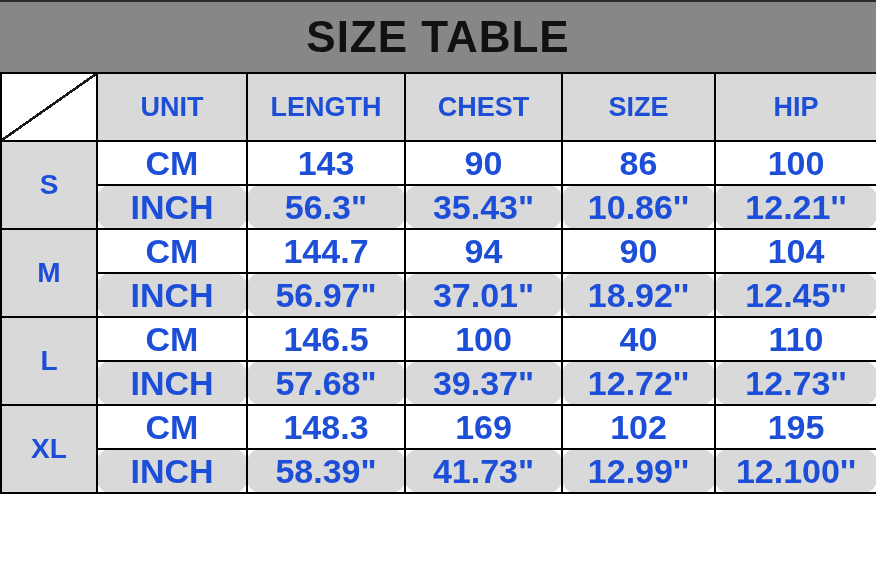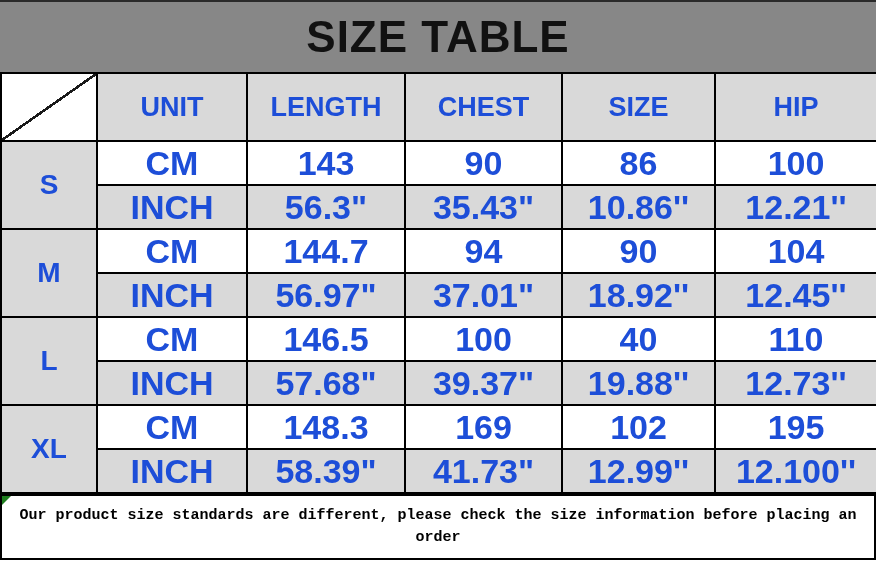--- a/index.html
+++ b/index.html
@@ -36,21 +36,21 @@
   table.size-table td {
     border: 2px solid #000000;
     text-align: center;
     vertical-align: middle;
     padding: 0;
     color: #1d4ed8;
     overflow: hidden;
   }
   tr.header-row { height: 68px; }
   tr.data-row   { height: 44px; }
-  .shade { background: #d9d9d9; }
+  .shade { background: #d9d9d9; border-radius: 14px; }
   .white { background: #ffffff; }
   th.col-header {
     font-size: 27px;
     font-weight: bold;
     background: #d9d9d9;
   }
   th.size-label {
     font-size: 28px;
     font-weight: bold;
     background: #d9d9d9;
@@ -156,21 +156,21 @@
         <td class="cell white">CM</td>
         <td class="cell white">146.5</td>
         <td class="cell white">100</td>
         <td class="cell white">40</td>
         <td class="cell white">110</td>
       </tr>
       <tr class="data-row">
         <td class="cell shade">INCH</td>
         <td class="cell shade">57.68"</td>
         <td class="cell shade">39.37"</td>
-        <td class="cell shade">19.88''</td>
+        <td class="cell shade">12.72''</td>
         <td class="cell shade">12.73''</td>
       </tr>
 
       <tr class="data-row">
         <th class="size-label" rowspan="2">XL</th>
         <td class="cell white">CM</td>
         <td class="cell white">148.3</td>
         <td class="cell white">169</td>
         <td class="cell white">102</td>
         <td class="cell white">195</td>
@@ -178,18 +178,14 @@
       <tr class="data-row">
         <td class="cell shade">INCH</td>
         <td class="cell shade">58.39"</td>
         <td class="cell shade">41.73"</td>
         <td class="cell shade">12.99''</td>
         <td class="cell shade">12.100''</td>
       </tr>
     </tbody>
   </table>
 
-  <div class="footer-note">
-    <span class="green-flag"></span>
-    <span>Our product size standards are different, please check the size information before placing an order</span>
-  </div>
 
 </div>
 
 </body></html>

